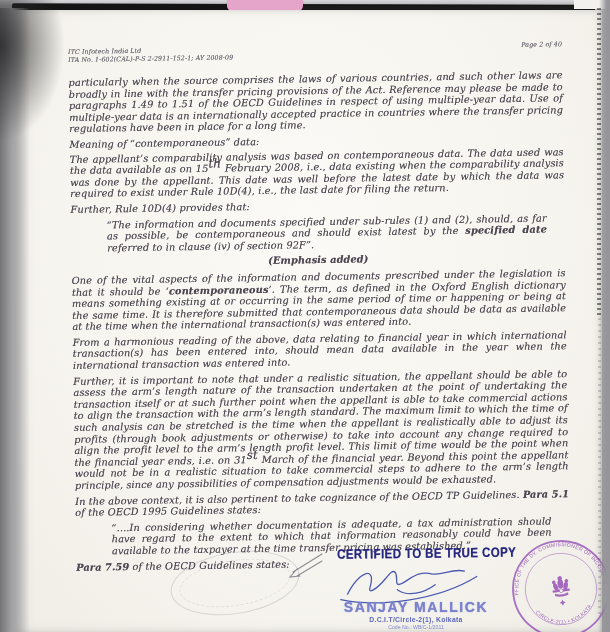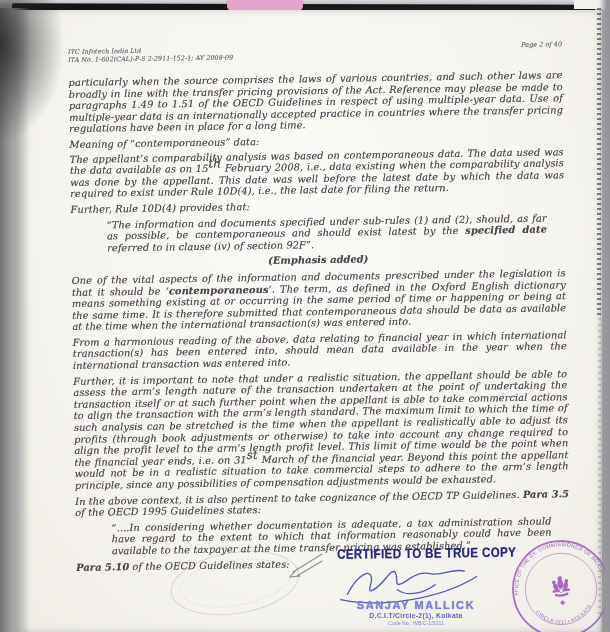--- a/index.html
+++ b/index.html
@@ -45,21 +45,21 @@
   .b{font-weight:700;}
   sup{font-size:12px;line-height:0;}
   
   .cert-stamp{position:absolute;left:327px;top:537px;
         font-family:"Liberation Sans",sans-serif;font-weight:700;font-size:11.5px;
         letter-spacing:.4px;color:#26267f;transform:scale(1,1.18) rotate(-0.6deg);
         text-shadow:.4px 0 0 rgba(38,38,127,.55);white-space:nowrap;}
   .signature{position:absolute;left:325px;top:549px;transform:rotate(-3deg);}
   .signer{position:absolute;left:322px;top:589px;width:168px;text-align:center;
         font-family:"Liberation Sans",sans-serif;color:#6b74c8;}
-  .signer .nm{font-size:11px;font-weight:700;letter-spacing:1.6px;
+  .signer .nm{font-size:14px;font-weight:700;letter-spacing:1.6px;
         text-shadow:0 0 1px rgba(107,116,200,.9);color:#7b83ce;}
   .signer .dsg{font-size:6.8px;font-weight:700;letter-spacing:.3px;color:#5b64be;margin-top:1px;}
   .signer .code{font-size:5.2px;color:#8089cc;margin-top:1px;}
   .round-stamp{position:absolute;left:500px;top:528px;transform:rotate(-7deg);opacity:.88;}
   .faint-oval{position:absolute;left:160px;top:542px;width:128px;height:60px;
         border:1.5px solid rgba(110,110,122,.22);border-radius:50%;transform:rotate(-9deg);}
   .faint-oval-inner{position:absolute;left:8px;top:7px;right:8px;bottom:7px;
         border:1px dashed rgba(110,110,122,.15);border-radius:50%;}
   .pen-arrow{position:absolute;left:266px;top:542px;}
 </style>
@@ -87,23 +87,23 @@
 
       <p>particularly when the source comprises the laws of various countries, and such other laws are broadly in line with the transfer pricing provisions of the Act.  Reference may please be made to paragraphs 1.49 to 1.51 of the OECD Guidelines in respect of using multiple-year data. Use of multiple-year data is an internationally accepted practice in countries where the transfer pricing regulations have been in place for a long time.</p>
       <p class="heading">Meaning of “contemporaneous” data:</p>
       <p><span>The appellant’s comparability analysis was based on contemporaneous data.  The data used was the data available as on 15</span><sup>th</sup><span> February 2008, i.e., data existing when the comparability analysis was done by the appellant.  This date was well before the latest date by which the data was required to exist under Rule 10D(4), i.e., the last date for filing the return.</span></p>
       <p>Further, Rule 10D(4) provides that:</p>
       <p class="quote"><span>“The information and documents specified under sub-rules (1) and (2), should, as far as possible, be contemporaneous and should exist latest by the </span><span class="b">specified date</span><span> referred to in clause (iv) of section 92F”.</span></p>
       <p class="emphasis">(Emphasis added)</p>
       <p><span>One of the vital aspects of the information and documents prescribed under the legislation is that it should be ‘</span><span class="b">contemporaneous</span><span>’. The term, as defined in the Oxford English dictionary means something existing at or occurring in the same period of time or happening or being at the same time. It is therefore submitted that contemporaneous data should be data as available at the time when the international transaction(s) was entered into.</span></p>
       <p>From a harmonious reading of the above, data relating to financial year in which international transaction(s) has been entered into, should mean data available in the year when the international transaction was entered into.</p>
       <p><span>Further, it is important to note that under a realistic situation, the appellant should be able to assess the arm’s length nature of the transaction undertaken at the point of undertaking the transaction itself or at such further point when the appellant is able to take commercial actions to align the transaction with the arm’s length standard. The maximum limit to which the time of such analysis can be stretched is the time when the appellant is realistically able to adjust its profits (through book adjustments or otherwise) to take into account any change required to align the profit level to the arm’s length profit level. This limit of time would be the point when the financial year ends, i.e. on 31</span><sup>st</sup><span> March of the financial year. Beyond this point the appellant would not be in a realistic situation to take commercial steps to adhere to the arm’s length principle, since any possibilities of compensation adjustments would be exhausted.</span></p>
-      <p><span>In the above context, it is also pertinent to take cognizance of the OECD TP Guidelines. </span><span class="b">Para 3.5</span><span> of the OECD 1995 Guidelines states:</span></p>
+      <p><span>In the above context, it is also pertinent to take cognizance of the OECD TP Guidelines. </span><span class="b">Para 5.1</span><span> of the OECD 1995 Guidelines states:</span></p>
       <p class="quote">“....In considering whether documentation is adequate, a tax administration should have regard to the extent to which that information reasonably could have been available to the taxpayer at the time transfer pricing was established.”</p>
-      <p><span class="b">Para 5.10</span><span> of the OECD Guidelines states:</span></p>
+      <p><span class="b">Para 7.59</span><span> of the OECD Guidelines states:</span></p>
     </div>
 
     <div class="faint-oval">
       <div class="faint-oval-inner"></div>
     </div>
 
     <svg class="pen-arrow" width="48" height="34" viewBox="0 0 48 34">
       <path d="M46,2 L17,20 M46,9 L21,24 M21,17 l-7,8 10,-1" fill="none" stroke="rgba(70,70,85,.6)" stroke-width="1.1" stroke-linecap="round"></path>
     </svg>
 

